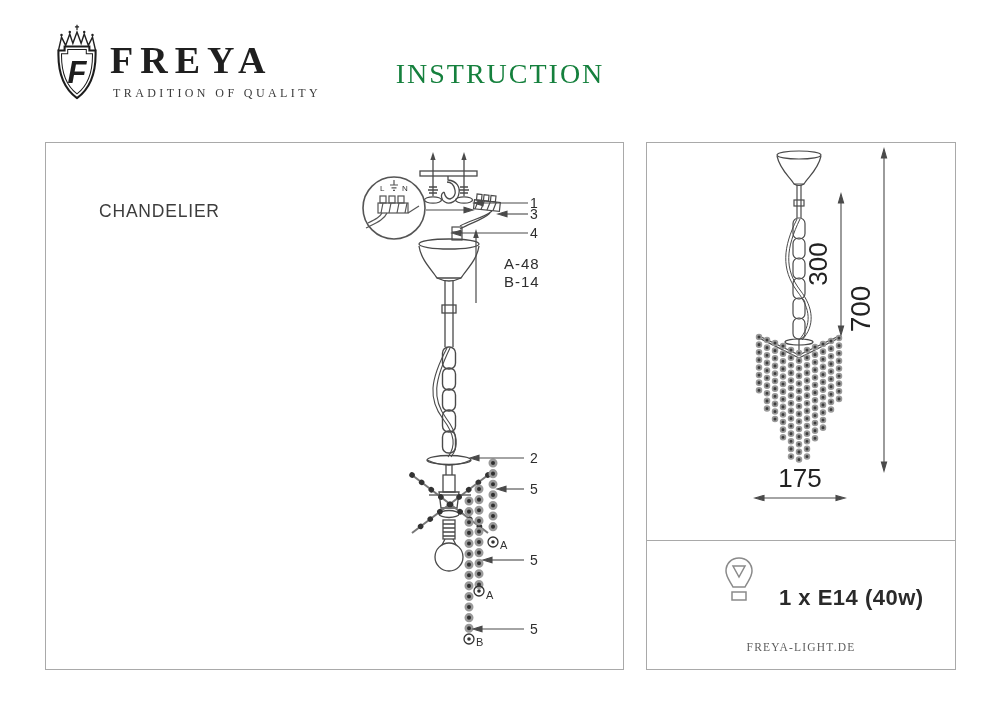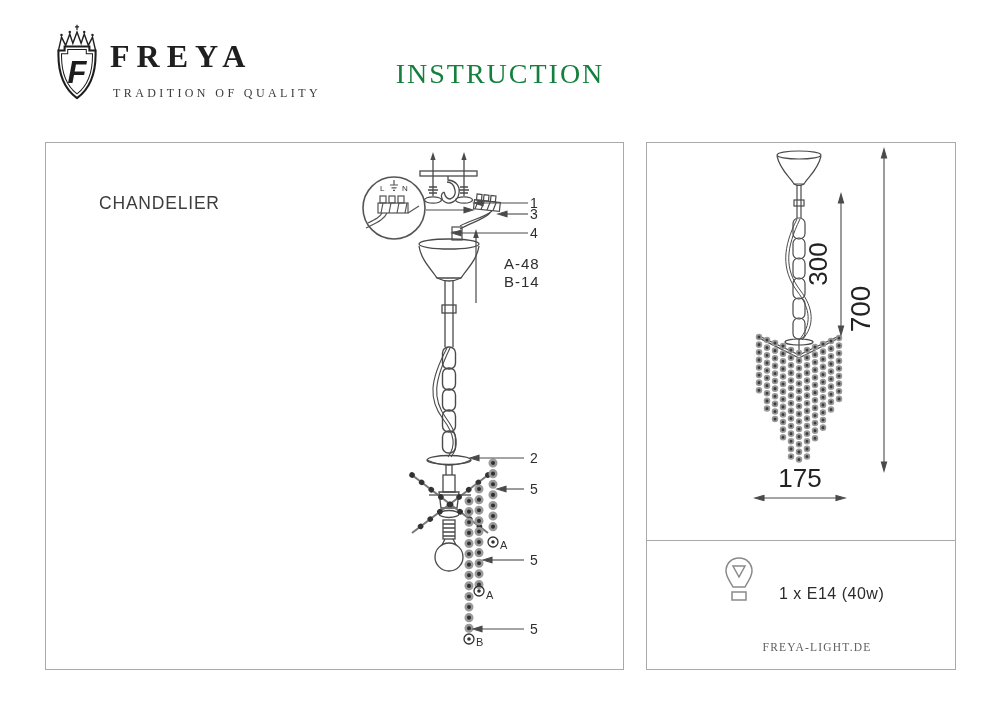--- a/index.html
+++ b/index.html
@@ -4,30 +4,30 @@
 <style>
   html,body{margin:0;padding:0;background:#ffffff;}
   body{width:1000px;height:706px;position:relative;overflow:hidden;
        font-family:"Liberation Sans",sans-serif;color:#1b1b1b;}
   .abs{position:absolute;}
   .panel{position:absolute;border:1px solid #a9a9a9;background:#fff;}
   #panel-main{left:45px;top:142px;width:577px;height:526px;}
   #panel-dims{left:646px;top:142px;width:308px;height:398px;}
   #panel-bulb{left:646px;top:540px;width:308px;height:128px;}
   #brand-text{left:110px;top:38px;font-family:"Liberation Serif",serif;
-      font-size:32px;font-weight:700;letter-spacing:7px;color:#1f1f1f;}
+      font-size:38px;font-weight:700;letter-spacing:7px;color:#1f1f1f;}
   #brand-tagline{left:113px;top:86px;font-family:"Liberation Serif",serif;
       font-size:12px;letter-spacing:3.4px;color:#3a3a3a;}
   #page-title{left:335px;top:58px;width:330px;text-align:center;
       font-family:"Liberation Serif",serif;font-size:28px;letter-spacing:2px;color:#15803d;}
   #model-block{left:53px;top:48px;font-size:17.5px;line-height:24px;color:#222;}
   #model-label{font-weight:700;}
-  #product-type{color:#3d3d3d;letter-spacing:0.8px;}
-  #bulb-spec{left:132px;top:44px;font-size:16px;color:#2a2a2a;letter-spacing:0.5px;}
-  #website{left:16px;top:100px;width:100%;text-align:center;
+  #product-type{color:#3d3d3d;letter-spacing:0.8px;margin-top:8px;}
+  #bulb-spec{left:132px;top:44px;font-size:22px;color:#2a2a2a;letter-spacing:0.5px;font-weight:bold;}
+  #website{left:0;top:100px;width:100%;text-align:center;
       font-family:"Liberation Serif",serif;font-size:11.5px;letter-spacing:1.2px;color:#5e5e5e;}
   #bulb-icon-wrap{left:70px;top:14px;}
   svg text{font-family:"Liberation Sans",sans-serif;}
 </style>
 </head>
 <body>
 
 <div class="abs" style="left:45px;top:22px;width:64px;height:84px;">
   <svg width="64" height="84" viewBox="0 0 62 78">
     <g stroke="#222" fill="none" stroke-width="1.4">

